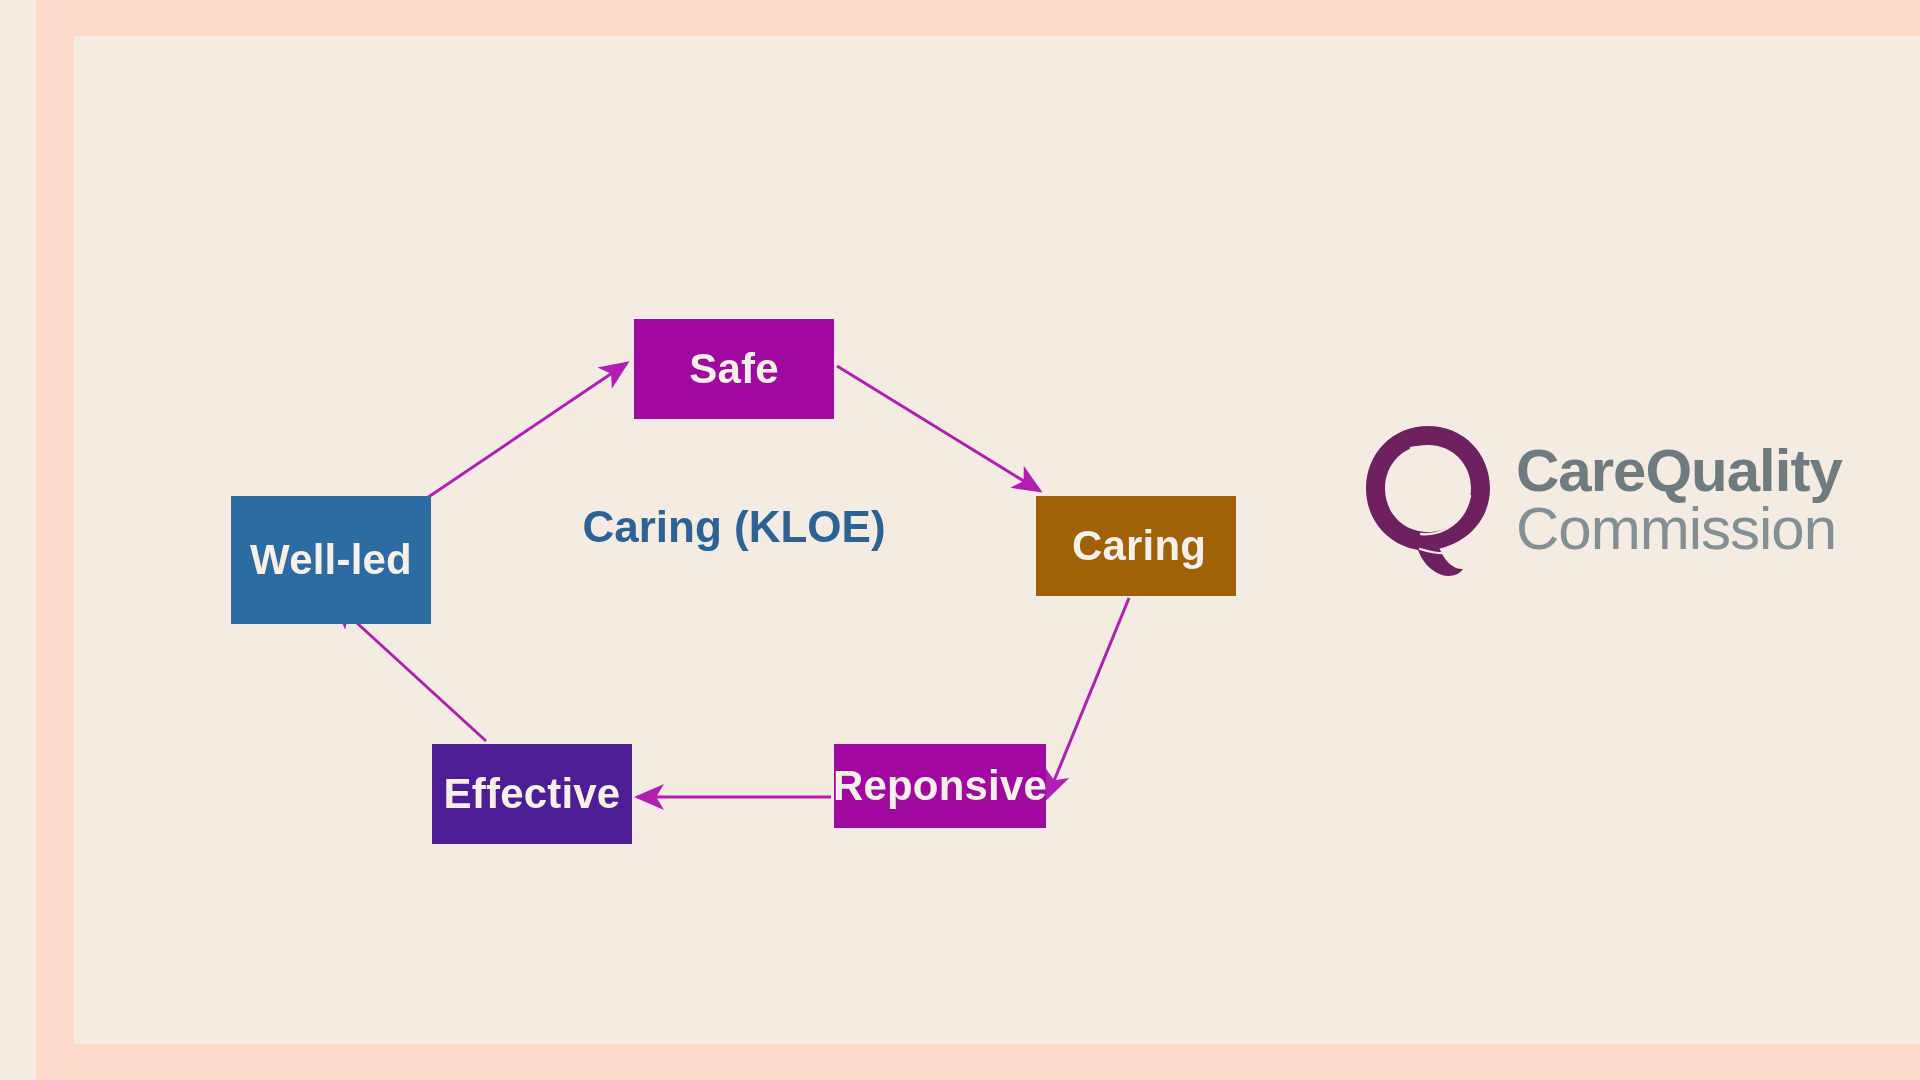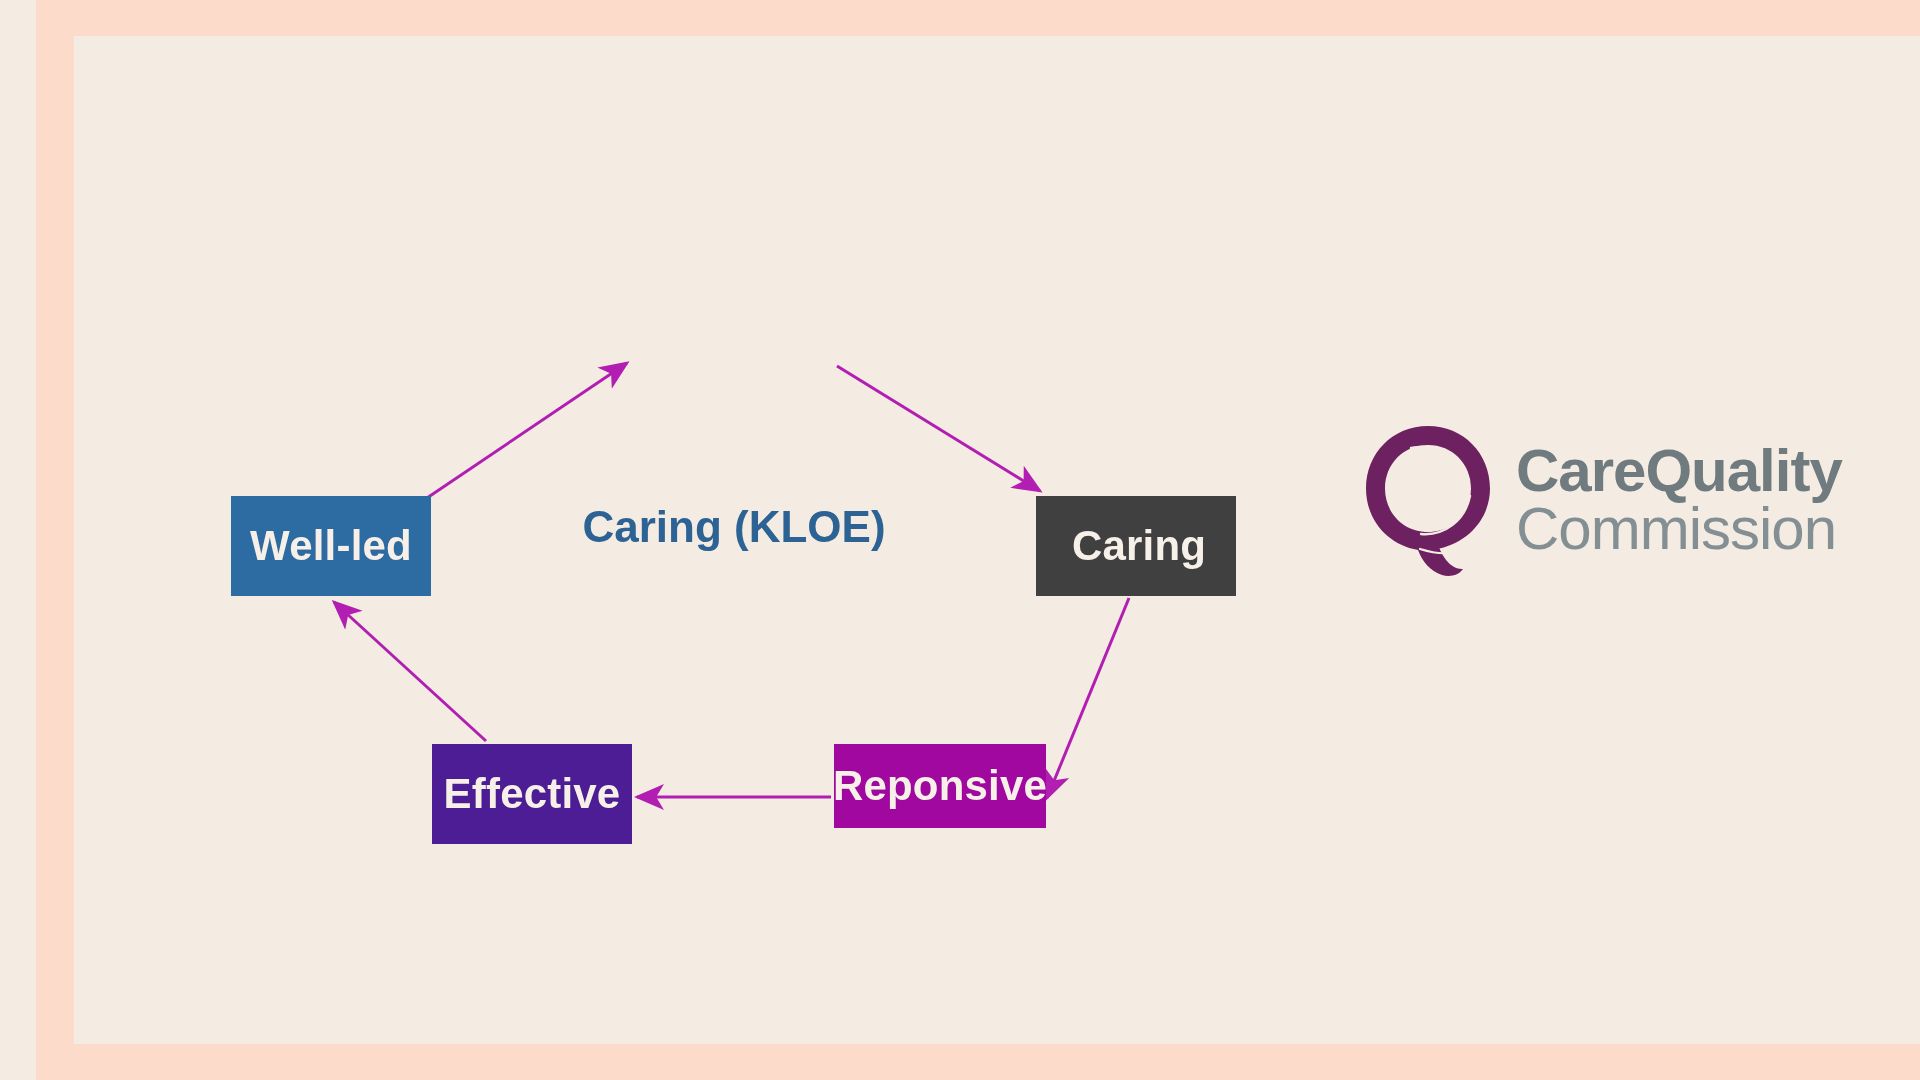--- a/index.html
+++ b/index.html
@@ -75,27 +75,27 @@
 
   #node-safe {
     left: 560px;  top: 283px;
     width: 200px; height: 100px;
     background: #a0089f;
     font-size: 42px;
   }
   #node-caring {
     left: 962px; top: 460px;
     width: 200px; height: 100px;
-    background: #404040;
+    background: #a16207;
     font-size: 42px;
     padding-left: 6px;
   }
   #node-wellled {
     left: 157px; top: 460px;
-    width: 200px; height: 100px;
+    width: 200px; height: 128px;
     background: #2d6ca2;
     font-size: 42px;
   }
   #node-effective {
     left: 358px; top: 708px;
     width: 200px; height: 100px;
     background: #4c1d95;
     font-size: 42px;
   }
   #node-responsive {
@@ -169,20 +169,23 @@
 
         <line x1="763" y1="330" x2="966" y2="455" stroke="#b11eb1" stroke-width="3" marker-end="url(#ah)"></line>
 
         <line x1="1055" y1="562" x2="973" y2="762" stroke="#b11eb1" stroke-width="3" marker-end="url(#ah)"></line>
 
         <line x1="757" y1="761" x2="563" y2="761" stroke="#b11eb1" stroke-width="3" marker-end="url(#ah)"></line>
 
         <line x1="412" y1="705" x2="260" y2="566" stroke="#b11eb1" stroke-width="3" marker-end="url(#ah)"></line>
       </svg>
 
+      <div class="node" id="node-safe">
+        <span>Safe</span>
+      </div>
 
       <div class="node" id="node-caring">
         <span>Caring</span>
       </div>
 
       <div class="node" id="node-responsive">
         <span>Reponsive</span>
       </div>
 
       <div class="node" id="node-effective">

